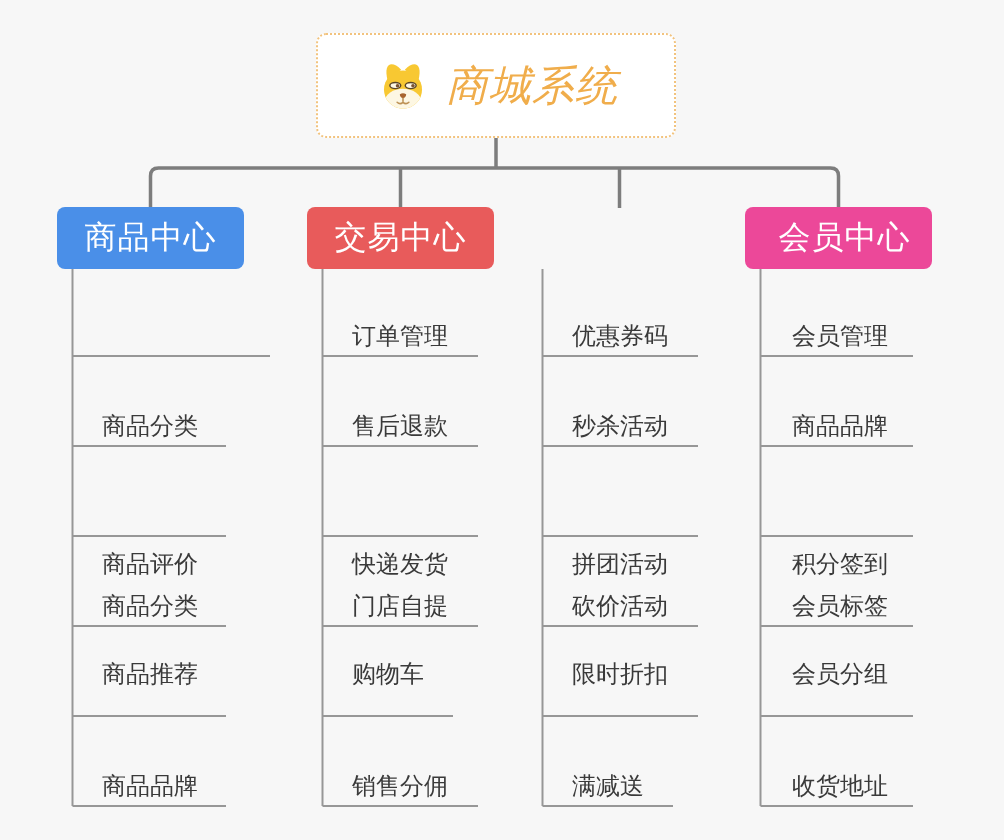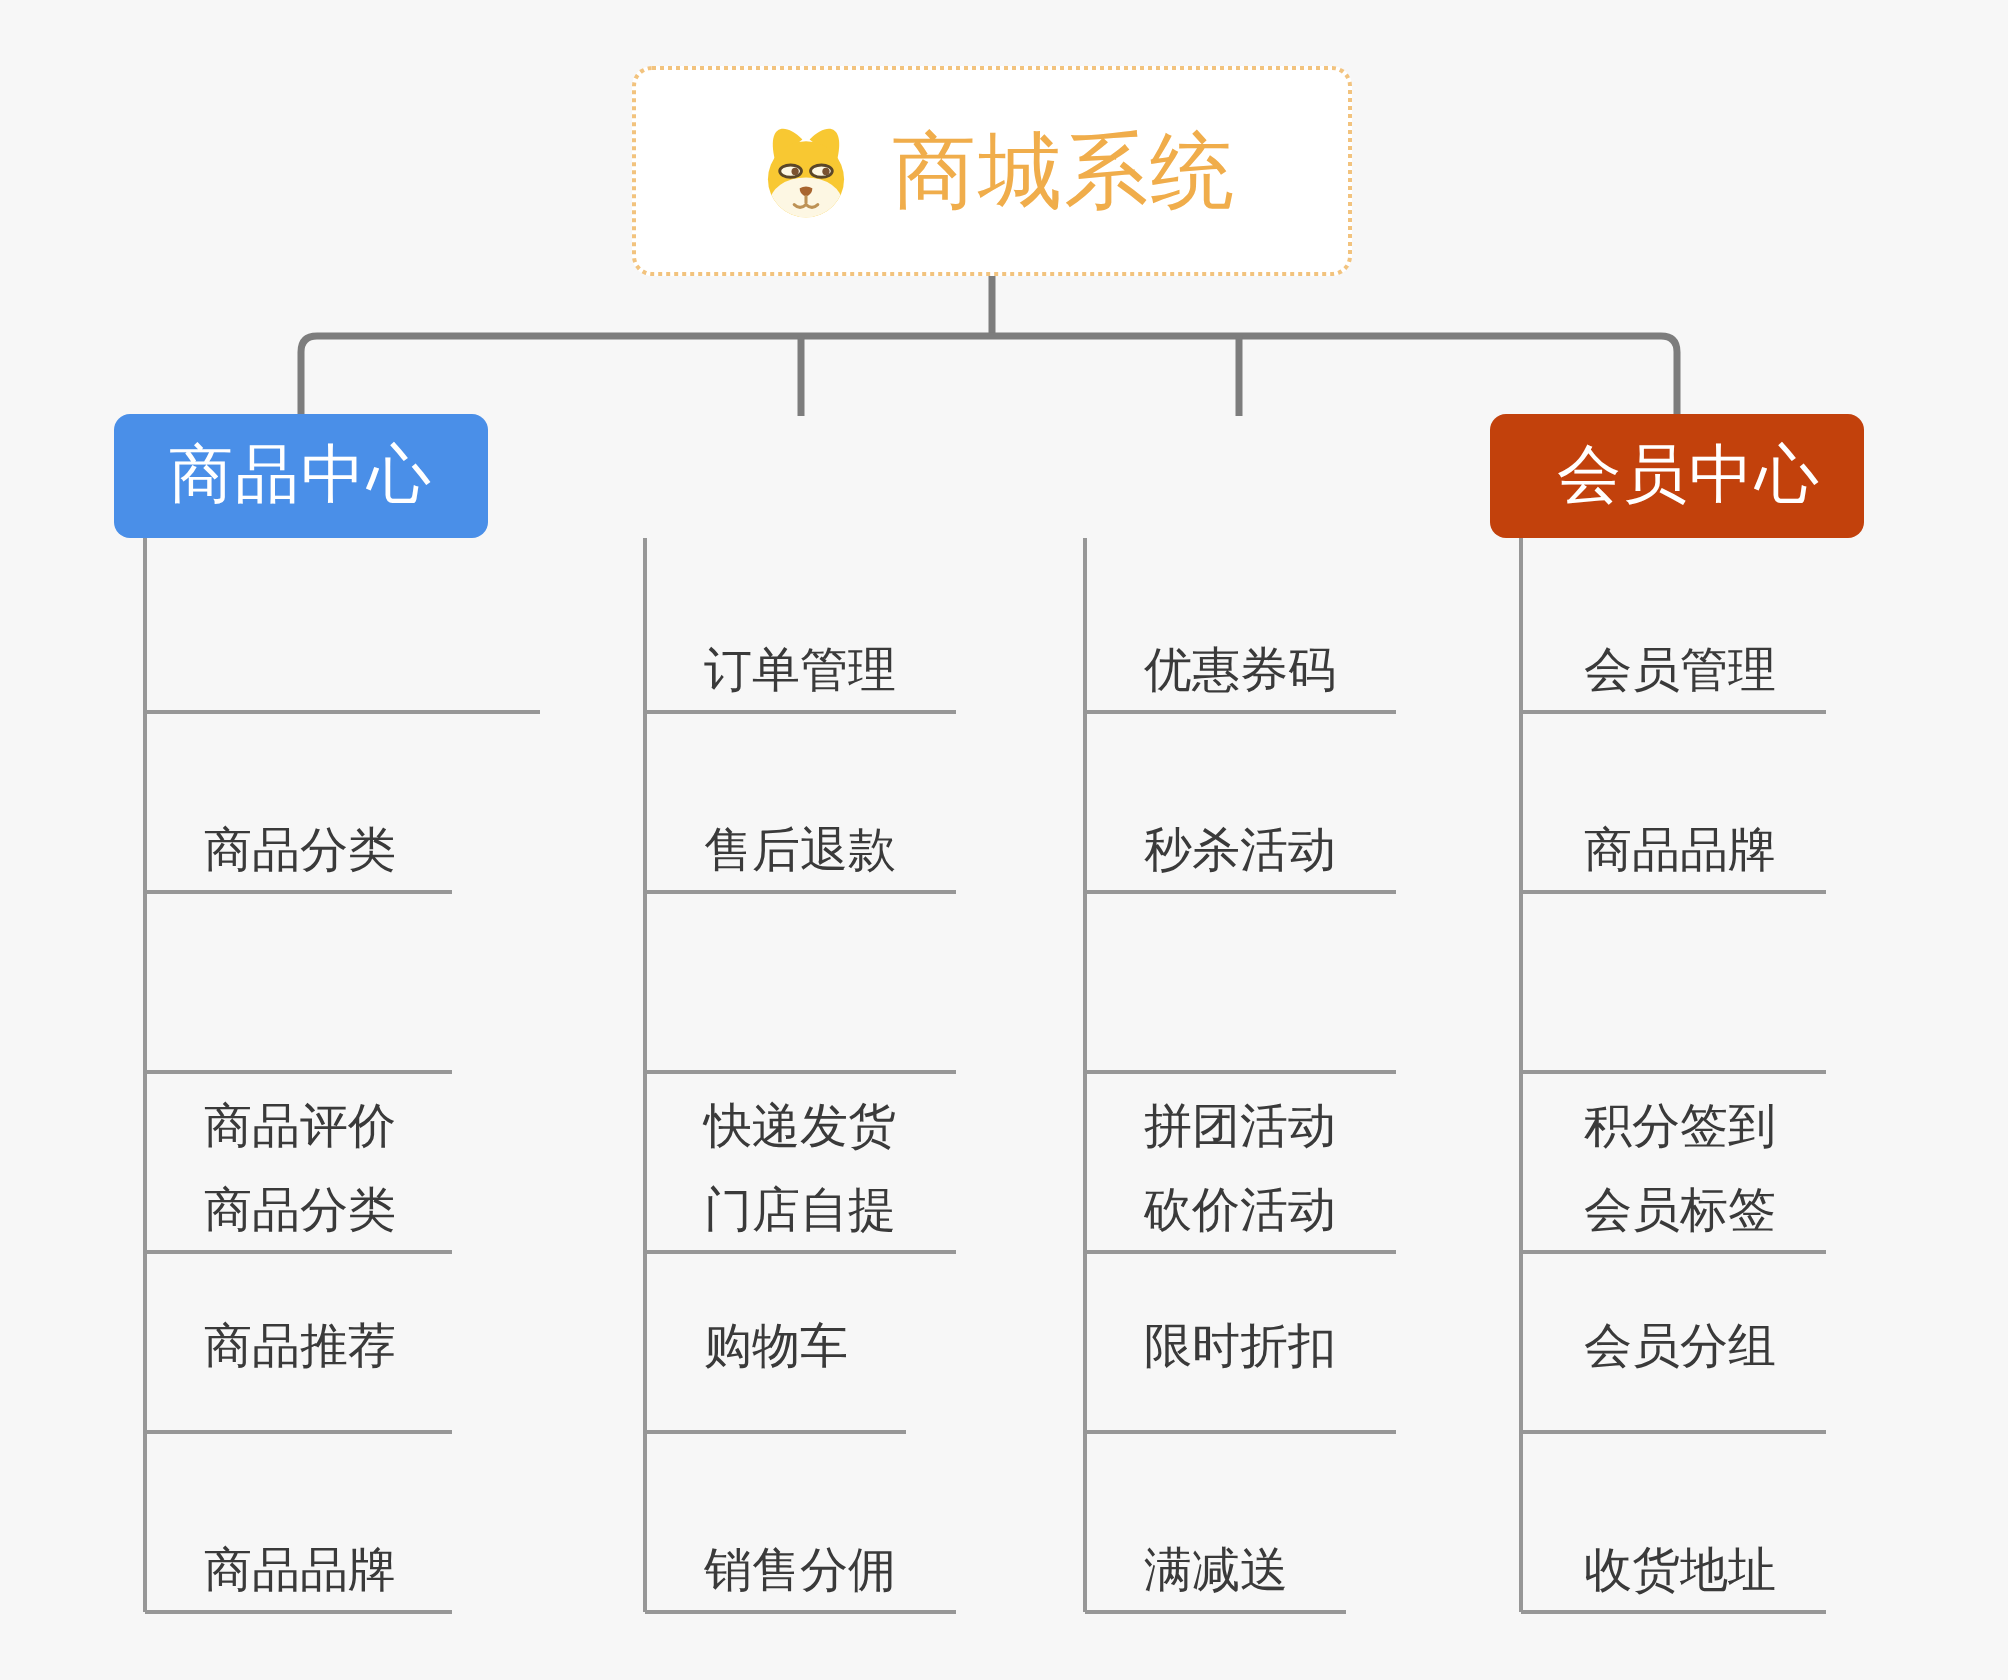--- a/index.html
+++ b/index.html
@@ -99,25 +99,26 @@
           </clipPath>
         <ellipse cx="32" cy="49" rx="20" ry="14" fill="#FDF7E3" clip-path="url(#headclip)"></ellipse>
         <ellipse cx="23.5" cy="31.5" rx="6" ry="3.4" fill="#FDF7E3" stroke="#5a4628" stroke-width="1.6"></ellipse>
         <circle cx="26" cy="31.7" r="2" fill="#7a5230"></circle>
         <ellipse cx="40.5" cy="31.5" rx="6" ry="3.4" fill="#FDF7E3" stroke="#5a4628" stroke-width="1.6"></ellipse>
         <circle cx="43" cy="31.7" r="2" fill="#7a5230"></circle>
         <path d="M28.5 41 Q32 39 35.5 41 Q35.5 44.5 32 45.5 Q28.5 44.5 28.5 41 Z" fill="#A8652F"></path>
         <path d="M32 45.5 V49 M25.5 50 Q28.7 53 32 50 Q35.3 53 38.5 50" fill="none" stroke="#BD9255" stroke-width="1.7" stroke-linecap="round"></path>
       </svg>
     </span>
-    <span class="root-label" style="color: rgb(240, 173, 75);">商城系统</span>
+    <span class="root-label" style="color: rgb(240, 173, 75); font-style: italic;">商城系统</span>
   </div>
 
   <div class="branch b0" style="background-color: rgb(74, 143, 232);">商品中心</div>
-  <div class="branch b3" style="background-color: #c2410c; padding-left: 12px;">会员中心</div>
+  <div class="branch b1" style="background-color: rgb(232, 91, 91);">交易中心</div>
+  <div class="branch b3" style="background-color: #ec4899; padding-left: 12px;">会员中心</div>
 
   <div class="leaf c0 r1">商品分类</div>
   <div class="leaf c0 r2">商品评价</div>
   <div class="leaf c0 r3">商品分类</div>
   <div class="leaf c0 r4">商品推荐</div>
   <div class="leaf c0 r5">商品品牌</div>
 
   <div class="leaf c1 r0">订单管理</div>
   <div class="leaf c1 r1">售后退款</div>
   <div class="leaf c1 r2">快递发货</div>

